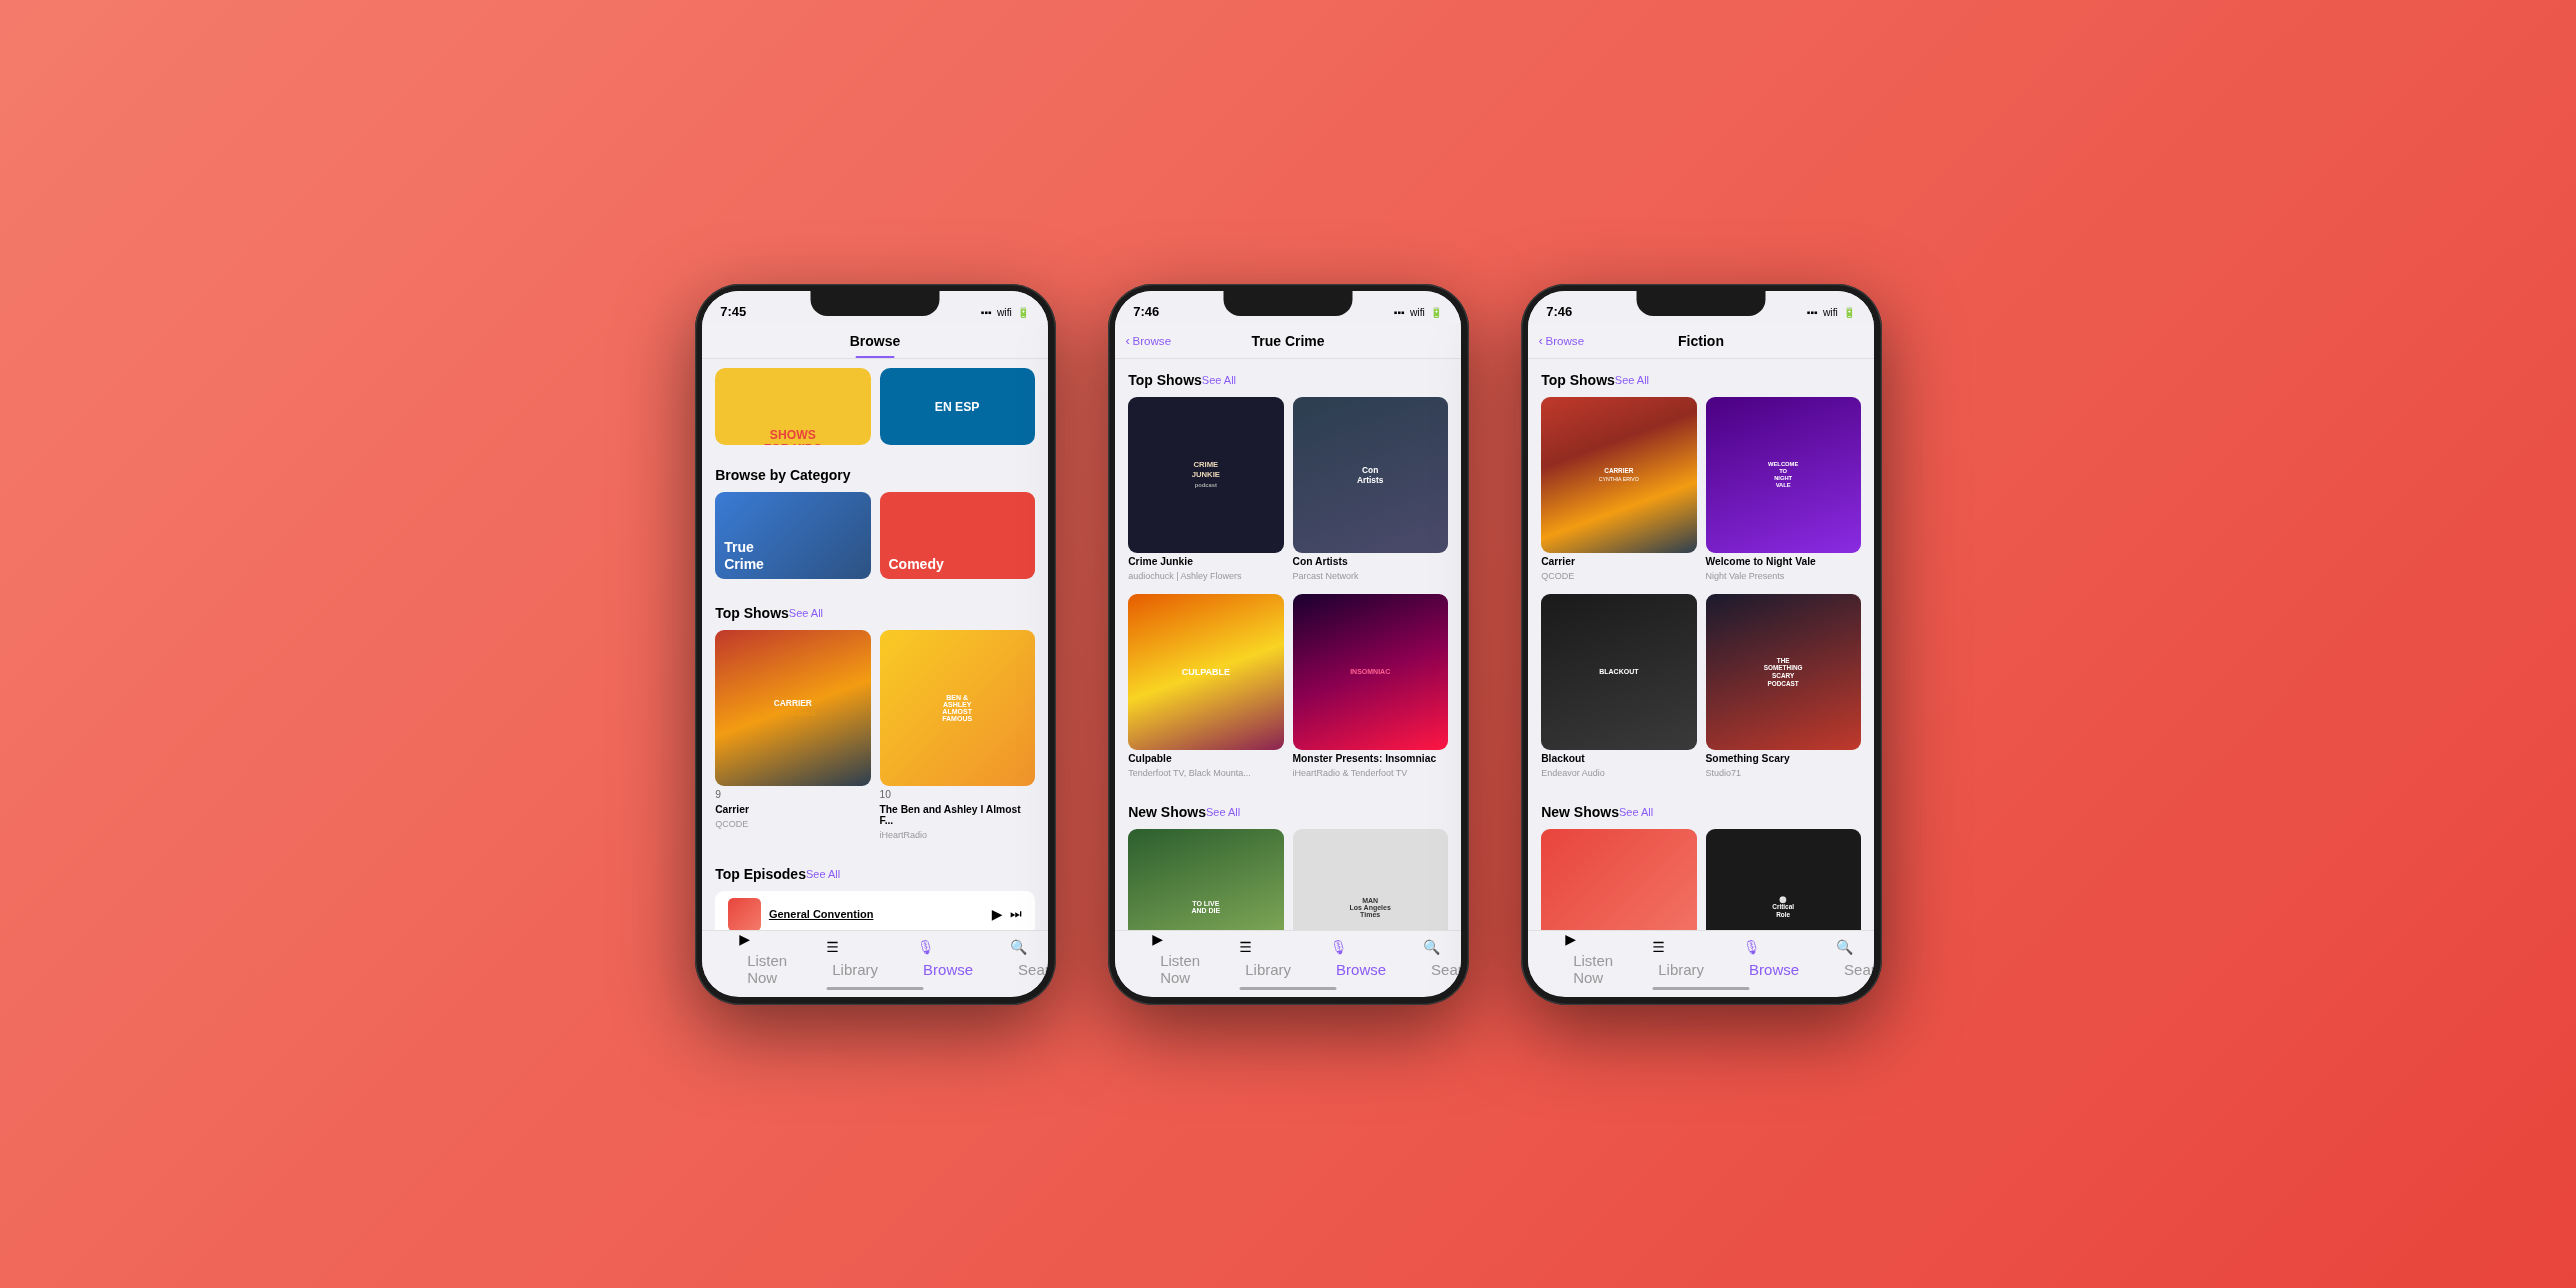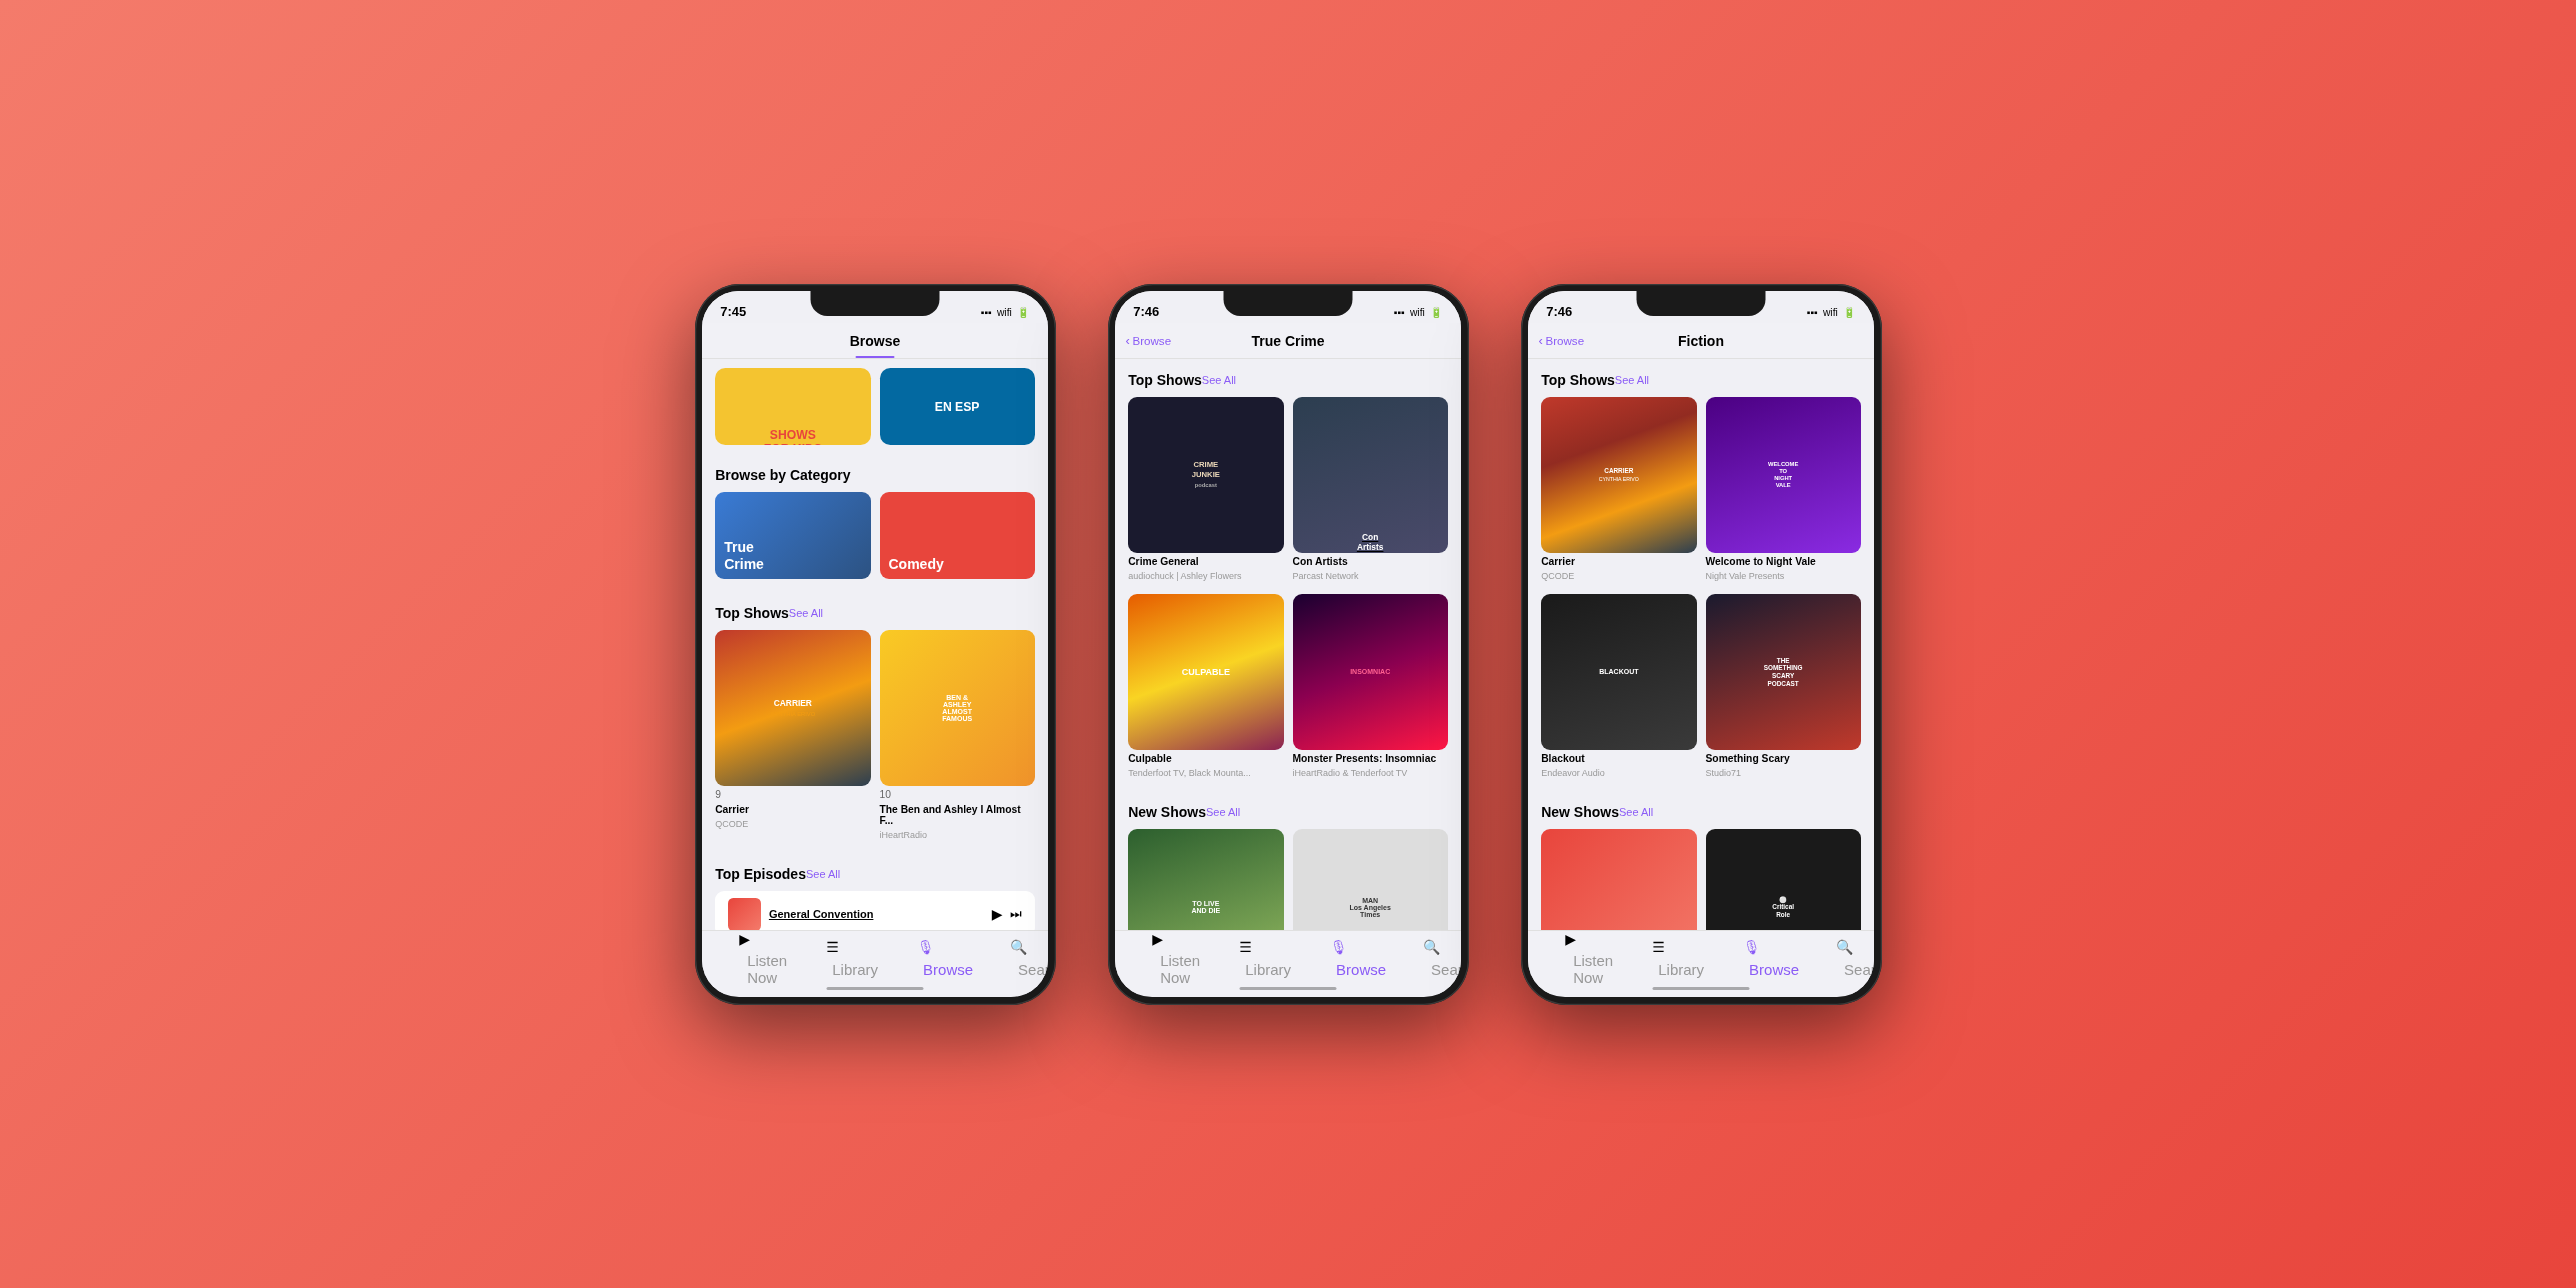--- a/index.html
+++ b/index.html
@@ -360,23 +360,22 @@
       font-size: 7.7px;
       font-weight: 700;
       text-align: center;
       line-height: 1.3;
     }
     .art-con-artists {
       width: 100%;
       height: 100%;
       background: linear-gradient(160deg, #2c3e50, #4a4a6a);
       display: flex;
-      align-items: flex-end;
-      justify-content: center;
-      text-decoration: underline;
+      align-items: center;
+      justify-content: center;
     }
     .art-con-artists-text {
       color: #fff;
       font-size: 8.4px;
       font-weight: 900;
       text-align: center;
       line-height: 1.2;
     }
     .art-insomniac {
       width: 100%;
@@ -659,21 +658,21 @@
             <span class="see-all">See All</span>
           </div>
         </div>
         <div class="shows-grid">
           <div class="show-card">
             <div class="show-thumb">
               <div class="art-crime-junkie">
                 <div class="art-crime-junkie-text">CRIME<br>JUNKIE<br><small style="font-size:5.8px;color:#aaa;">podcast</small></div>
               </div>
             </div>
-            <span class="show-name">Crime General</span>
+            <span class="show-name">Crime Junkie</span>
             <span class="show-author">audiochuck | Ashley Flowers</span>
           </div>
           <div class="show-card">
             <div class="show-thumb">
               <div class="art-con-artists">
                 <div class="art-con-artists-text">Con<br>Artists</div>
               </div>
             </div>
             <span class="show-name">Con Artists</span>
             <span class="show-author">Parcast Network</span>

